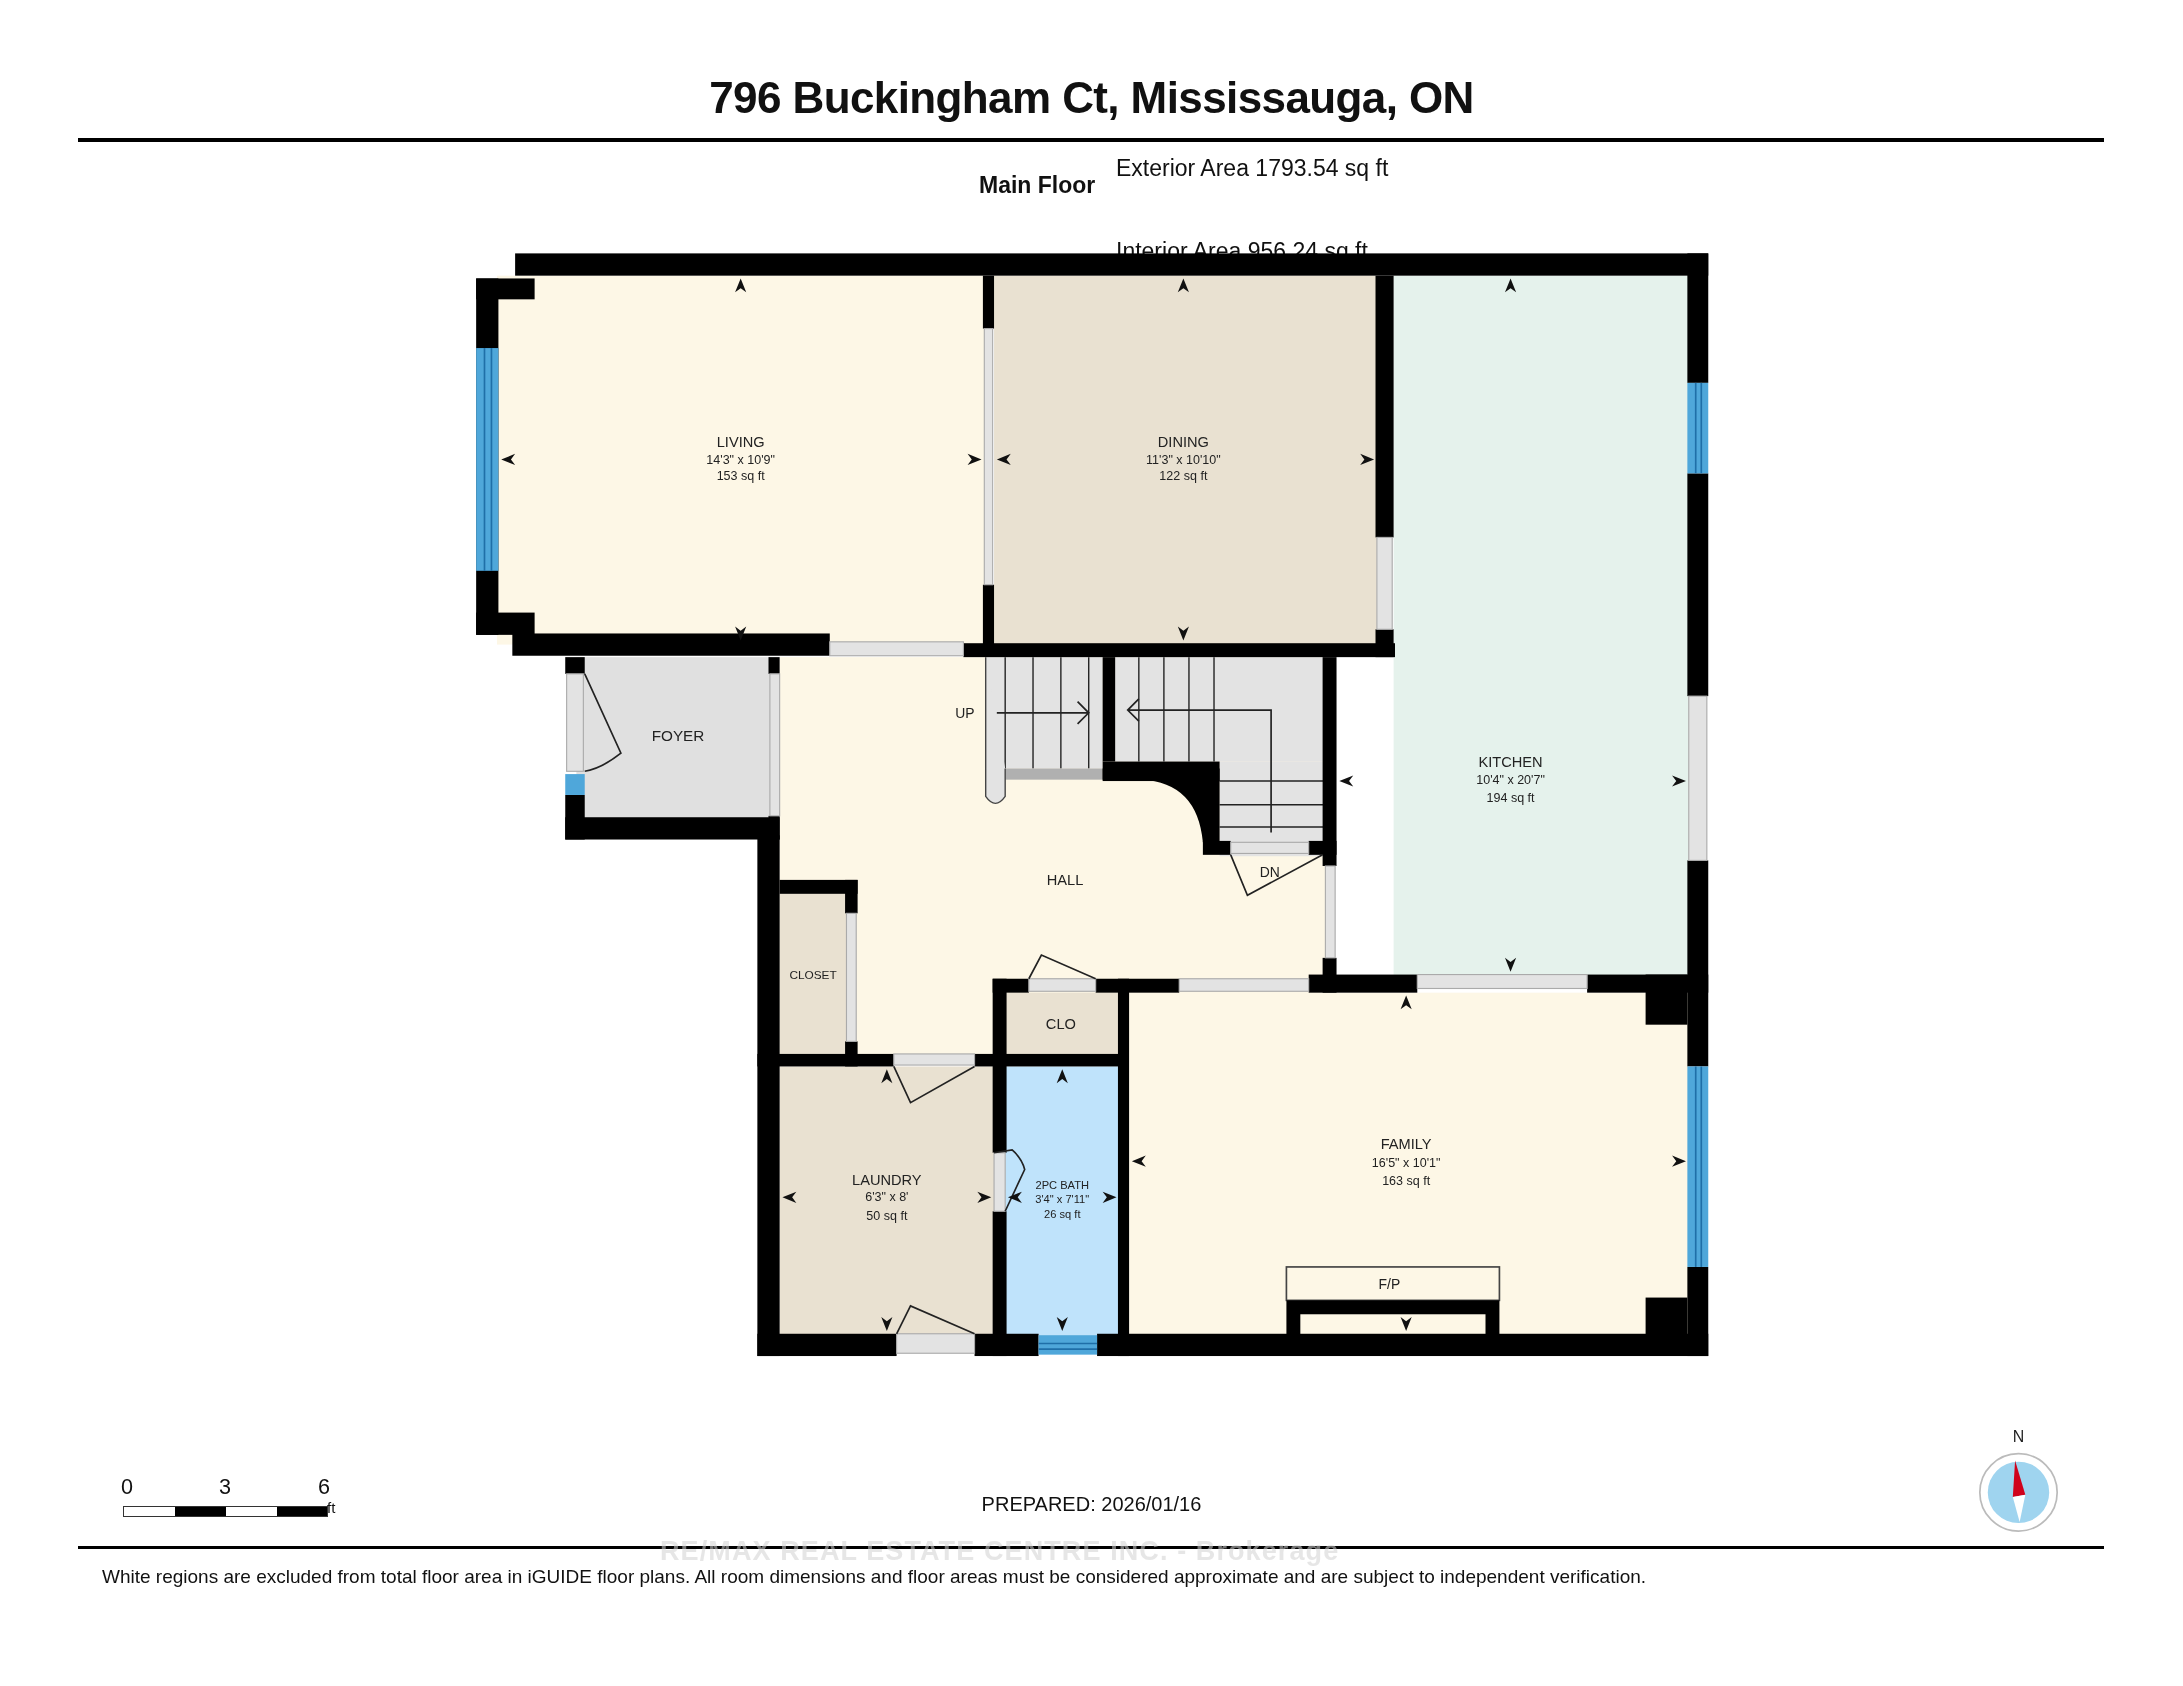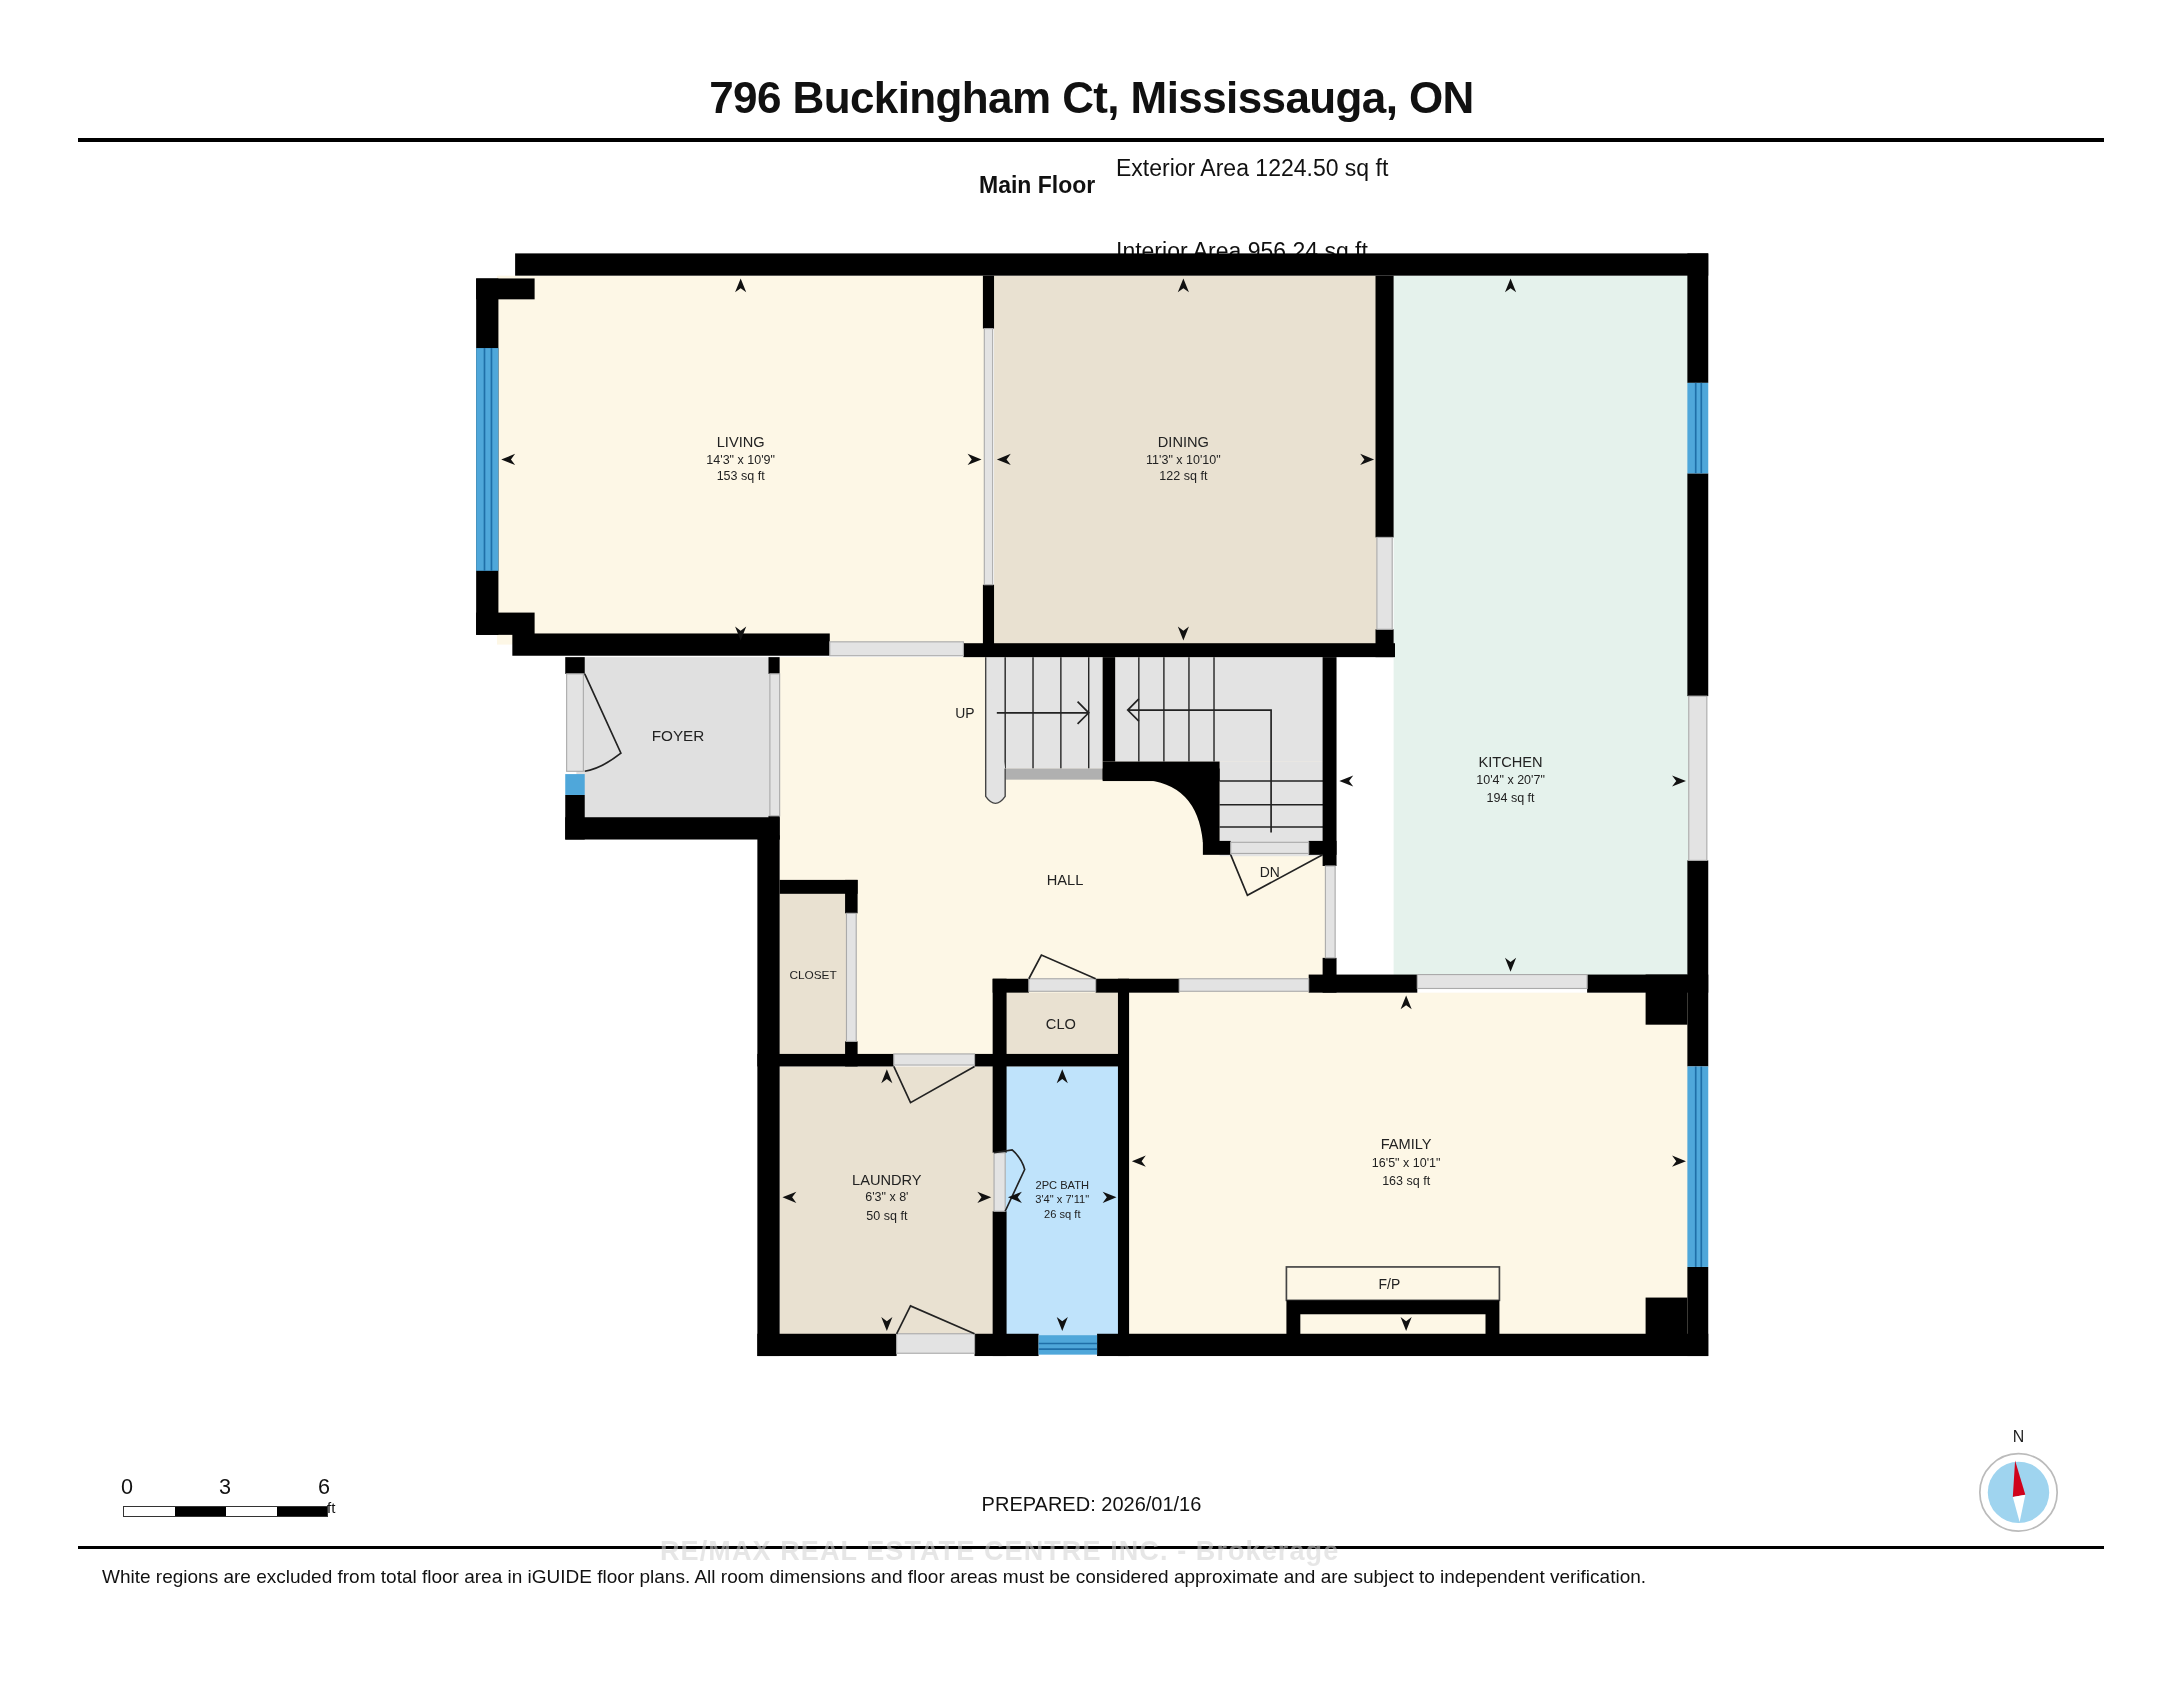--- a/index.html
+++ b/index.html
@@ -21,21 +21,21 @@
   .disclaimer { position: absolute; left: 102px; top: 1566px; font-size: 19px; white-space: nowrap; }
   .compass { position: absolute; left: 1973px; top: 1424px; width: 91px; height: 114px; }
 </style>
 </head>
 <body>
 
 <div class="title">796 Buckingham Ct, Mississauga, ON</div>
 <div class="rule-top"></div>
 
 <div class="area-label bold" style="left:979px; top:172px;">Main Floor</div>
-<div class="area-label" style="left:1116px; top:155px;">Exterior Area 1224.50 sq ft</div>
+<div class="area-label" style="left:1116px; top:155px;">Exterior Area 1793.54 sq ft</div>
 <div class="area-label" style="left:1116px; top:190px;margin-top:48px;">Interior Area 956.24 sq ft</div>
 
 <svg class="plan" viewBox="0 0 1568 1211" preserveAspectRatio="none" xmlns="http://www.w3.org/2000/svg">
   <g>
     <rect x="357" y="198" width="350" height="265" fill="#fdf7e6"></rect>
     <rect x="714" y="198" width="275" height="265" fill="#e9e1d1"></rect>
     <rect x="1001" y="198" width="212" height="503" fill="#e5f2ec"></rect>
     <rect x="414" y="472" width="140" height="116" fill="#e0e0e0"></rect>
     <rect x="560" y="472" width="392" height="286" fill="#fdf7e6"></rect>
     <rect x="560" y="642" width="48" height="116" fill="#e9e1d1"></rect>

